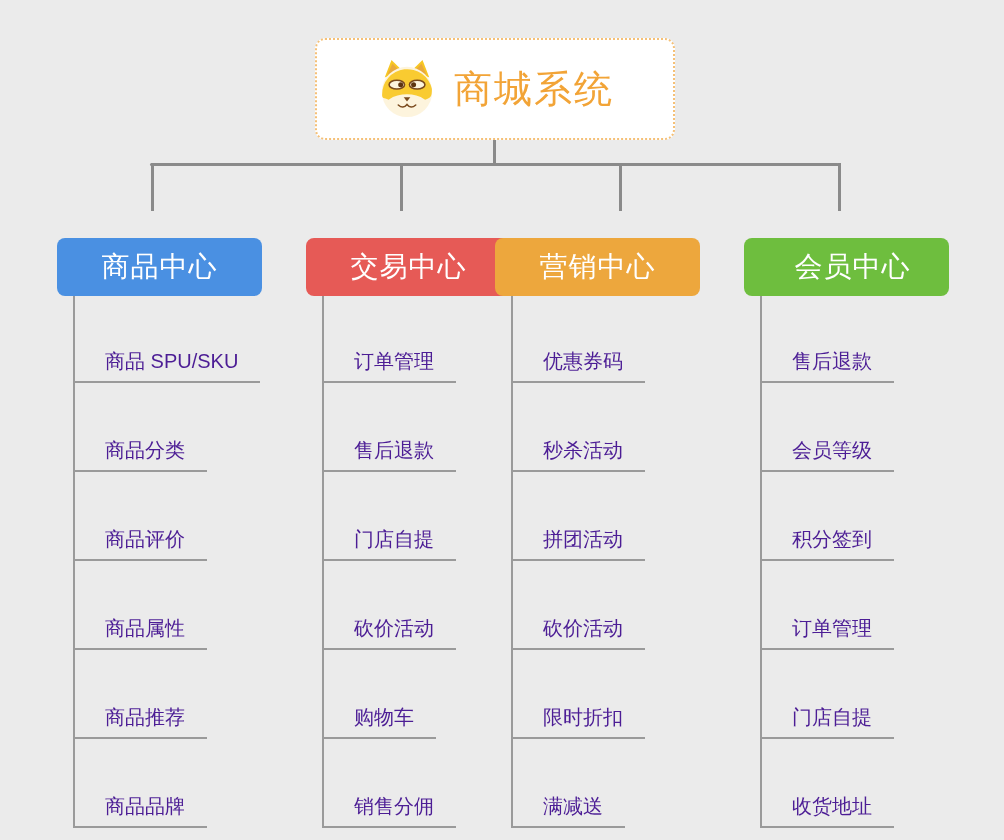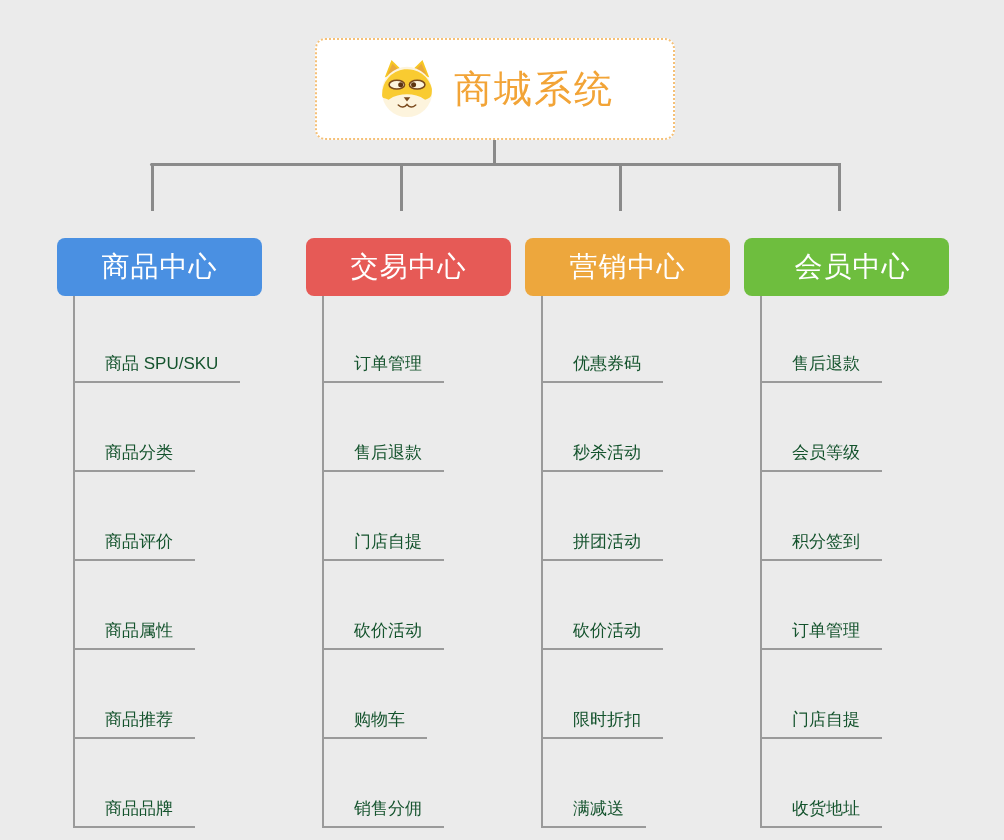--- a/index.html
+++ b/index.html
@@ -65,22 +65,22 @@
   .child{
     height:89px;
     position:relative;
   }
   .child-label{
     position:absolute;
     left:0;bottom:0;
     white-space:nowrap;
     padding:0 22px 6px 30px;
     border-bottom:2px solid #9a9a9a;
-    font-size:17px;
-    color:#14532d;
+    font-size:20px;
+    color:#4c1d95;
   }
 </style>
 </head>
 <body>
 
 <div class="canvas">
 
   <div class="root-node">
     <svg class="dog-icon" viewBox="0 0 64 64" aria-hidden="true">
       <polygon points="9,20 16,2 27,13" fill="#f7c623"></polygon>
@@ -160,21 +160,21 @@
     <div class="child">
       <span class="child-label">购物车</span>
     </div>
 
     <div class="child">
       <span class="child-label">销售分佣</span>
     </div>
   </div>
     </div>
 
-    <div class="branch" style="left: 525px;">
+    <div class="branch" style="left: 495px;">
       <div class="branch-box" style="background: rgb(237, 167, 61);">营销中心</div>
       <div class="children">
     <div class="child">
       <span class="child-label">优惠券码</span>
     </div>
 
     <div class="child">
       <span class="child-label">秒杀活动</span>
     </div>
 

